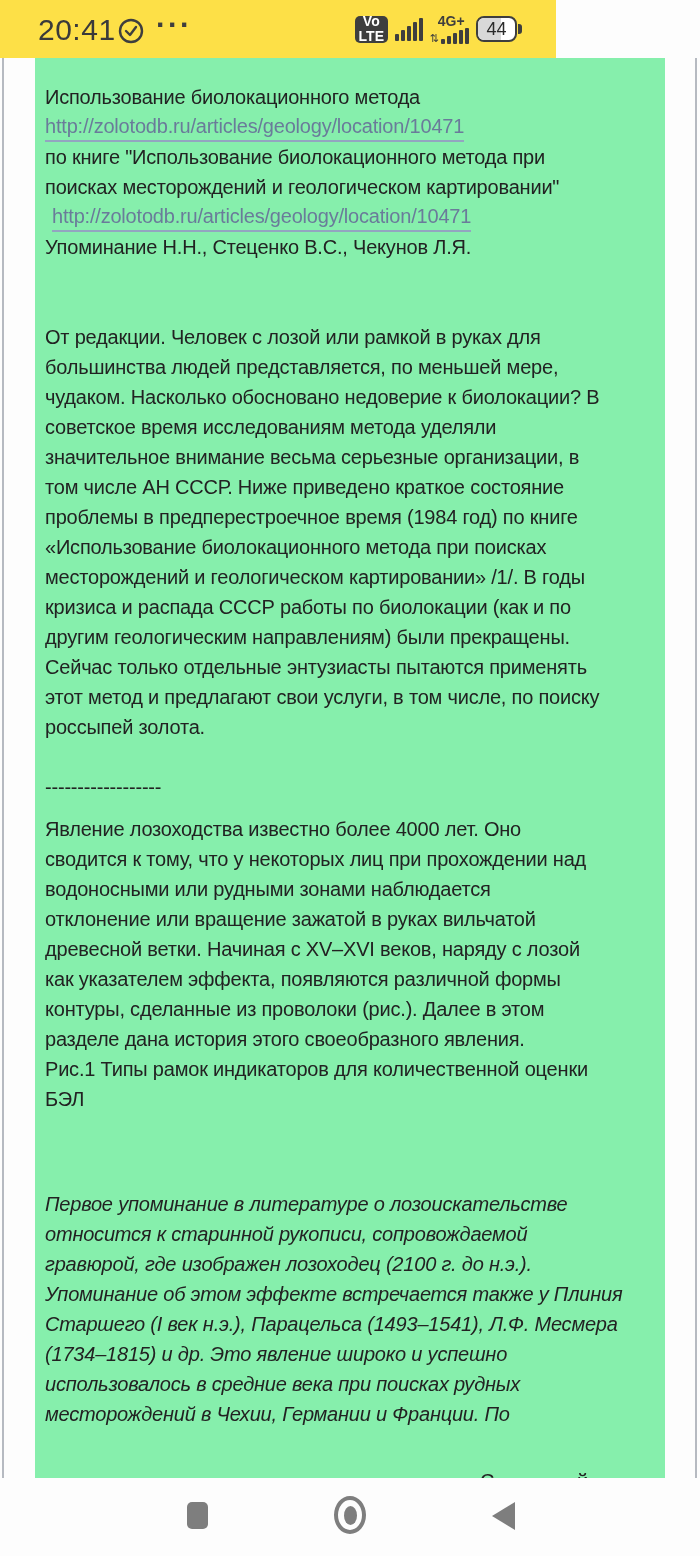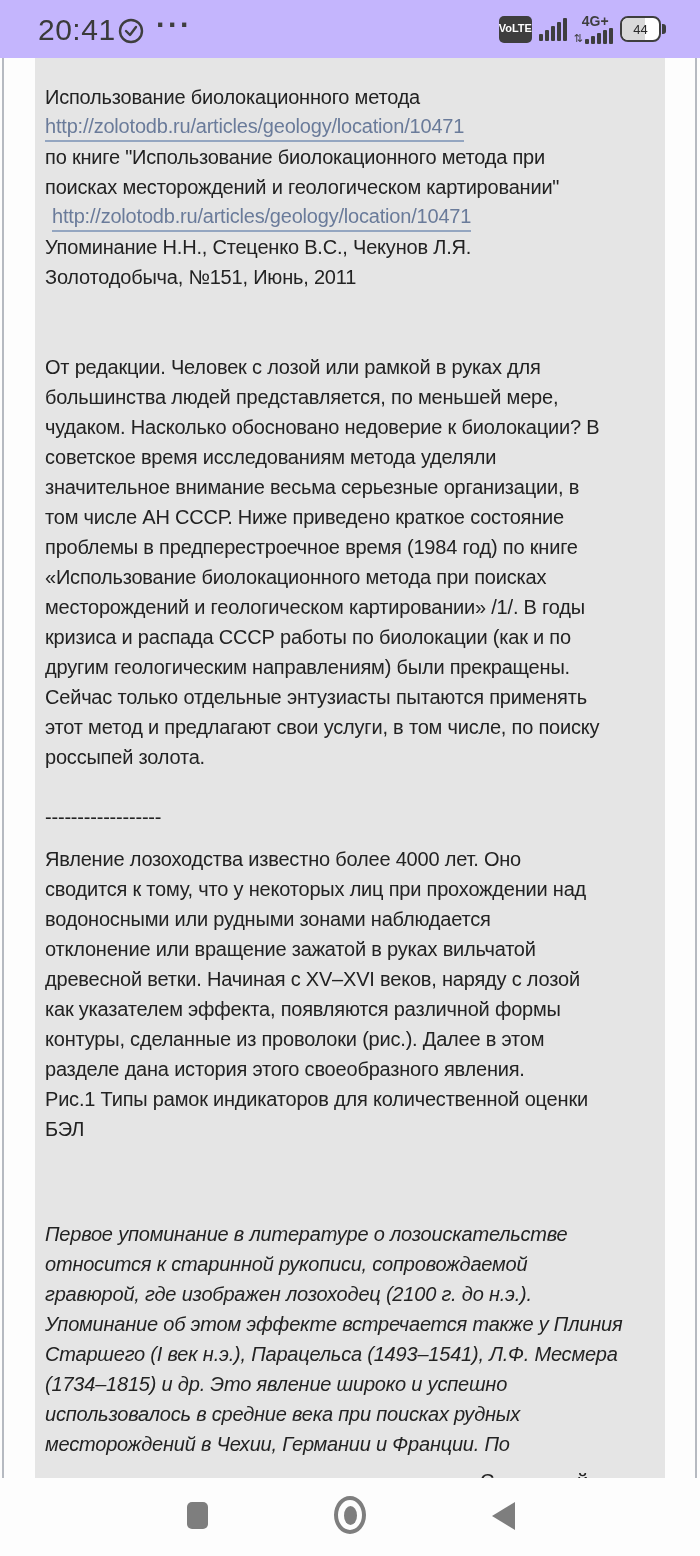--- a/index.html
+++ b/index.html
@@ -5,56 +5,56 @@
   * { margin:0; padding:0; box-sizing:border-box; }
   html,body { width:700px; height:1556px; }
   body {
     position:relative; width:700px; height:1556px; overflow:hidden;
     background:#fdfdfd;
     font-family:"Liberation Sans", sans-serif;
     color:#222;
   }
   
   .status-bar {
-    position:absolute; left:0; top:0; width:700px; height:58px;
-    background:#c4b5fd; display:flex; align-items:center;
+    position:absolute; left:0; top:0; width:556px; height:58px;
+    background:#fde047; display:flex; align-items:center;
   }
   .sb-time {
     position:absolute; left:38px; top:13px;
     font-size:30px; font-weight:500; color:#3a3a3a; letter-spacing:0.5px;
   }
   .sb-check { position:absolute; left:118px; top:18px; width:26px; height:26px; }
   .sb-dots { position:absolute; left:156px; top:8px; font-size:30px; font-weight:700; color:#3e3e3e; letter-spacing:2px; }
   .sb-right { position:absolute; right:34px; top:15px; display:flex; align-items:center; gap:7px; height:28px; }
   .volte {
     width:33px; height:27px; background:#3e3e3e; border-radius:5px;
-    color:#fff; font-size:11px; font-weight:700; line-height:1.05;
-    display:flex; flex-direction:row; align-items:center; justify-content:center;text-align:center;
+    color:#fff; font-size:14px; font-weight:700; line-height:1.05;
+    display:flex; flex-direction:column; align-items:center; justify-content:center;text-align:center;
   }
   .sigbars { display:flex; align-items:flex-end; gap:2px; height:24px; }
   .sigbars i { display:block; width:4px; background:#3e3e3e; border-radius:1px; }
   .net2 { display:flex; flex-direction:column; align-items:flex-start; line-height:1; }
   .net2 .lbl { font-size:14px; font-weight:700; color:#3e3e3e; margin-left:8px;text-align:center; }
   .net2 .row { display:flex; align-items:flex-end; gap:1px; }
   .net2 .arr { font-size:11px; color:#3e3e3e; line-height:1; margin-right:1px; }
   .battery { position:relative; width:46px; height:26px; display:flex; align-items:center; }
   .batt-body {
     position:relative; width:41px; height:26px; border:2.5px solid #3e3e3e; border-radius:8px;
     background:#fff; overflow:hidden; display:flex; align-items:center; justify-content:center;
   }
   .batt-fill { position:absolute; left:0; top:0; bottom:0; width:62%; background:#d9d9d9; }
-  .batt-num { position:relative; font-size:13px; color:#2a2a2a; z-index:1;text-align:right; }
+  .batt-num { position:relative; font-size:18px; color:#2a2a2a; z-index:1;text-align:right; }
   .batt-nub { width:4px; height:10px; background:#3e3e3e; border-radius:0 3px 3px 0; margin-left:1px; }
   
   .edge-line { position:absolute; top:58px; width:2px; height:1420px; background:#b6bac1; }
   .edge-left { left:2px; }
   .edge-right { left:695px; }
   .reader-panel {
     position:absolute; left:35px; top:58px; width:630px; height:1420px;
-    background:#e5e5e5; overflow:hidden; padding:24px 10px 0 10px;
+    background:#86efac; overflow:hidden; padding:24px 10px 0 10px;
   }
   .t {
     font-size:20px; line-height:30px; letter-spacing:-0.2px; color:#222;
     white-space:pre-line;
   }
   .article-link {
     display:inline-block; font-size:20px; line-height:28px; letter-spacing:-0.2px;
     color:#6a7b9a; border-bottom:2px solid #93a5c0; padding-bottom:16px;
     height:30px; cursor:pointer;
   }
@@ -141,21 +141,20 @@
   <div class="t">Использование биолокационного метода</div>
   <div>
     <span class="article-link">http://zolotodb.ru/articles/geology/location/10471</span>
   </div>
   <div class="t">по книге "Использование биолокационного метода при
 поисках месторождений и геологическом картировании"</div>
   <div class="link2-wrap">
     <span class="article-link">http://zolotodb.ru/articles/geology/location/10471</span>
   </div>
   <div class="t">Упоминание Н.Н., Стеценко В.С., Чекунов Л.Я.</div>
-  <div class="t">Золотодобыча, №151, Июнь, 2011</div>
 
   <div class="spacer-para1"></div>
   <div class="t">От редакции. Человек с лозой или рамкой в руках для
 большинства людей представляется, по меньшей мере,
 чудаком. Насколько обосновано недоверие к биолокации? В
 советское время исследованиям метода уделяли
 значительное внимание весьма серьезные организации, в
 том числе АН СССР. Ниже приведено краткое состояние
 проблемы в предперестроечное время (1984 год) по книге
 «Использование биолокационного метода при поисках

